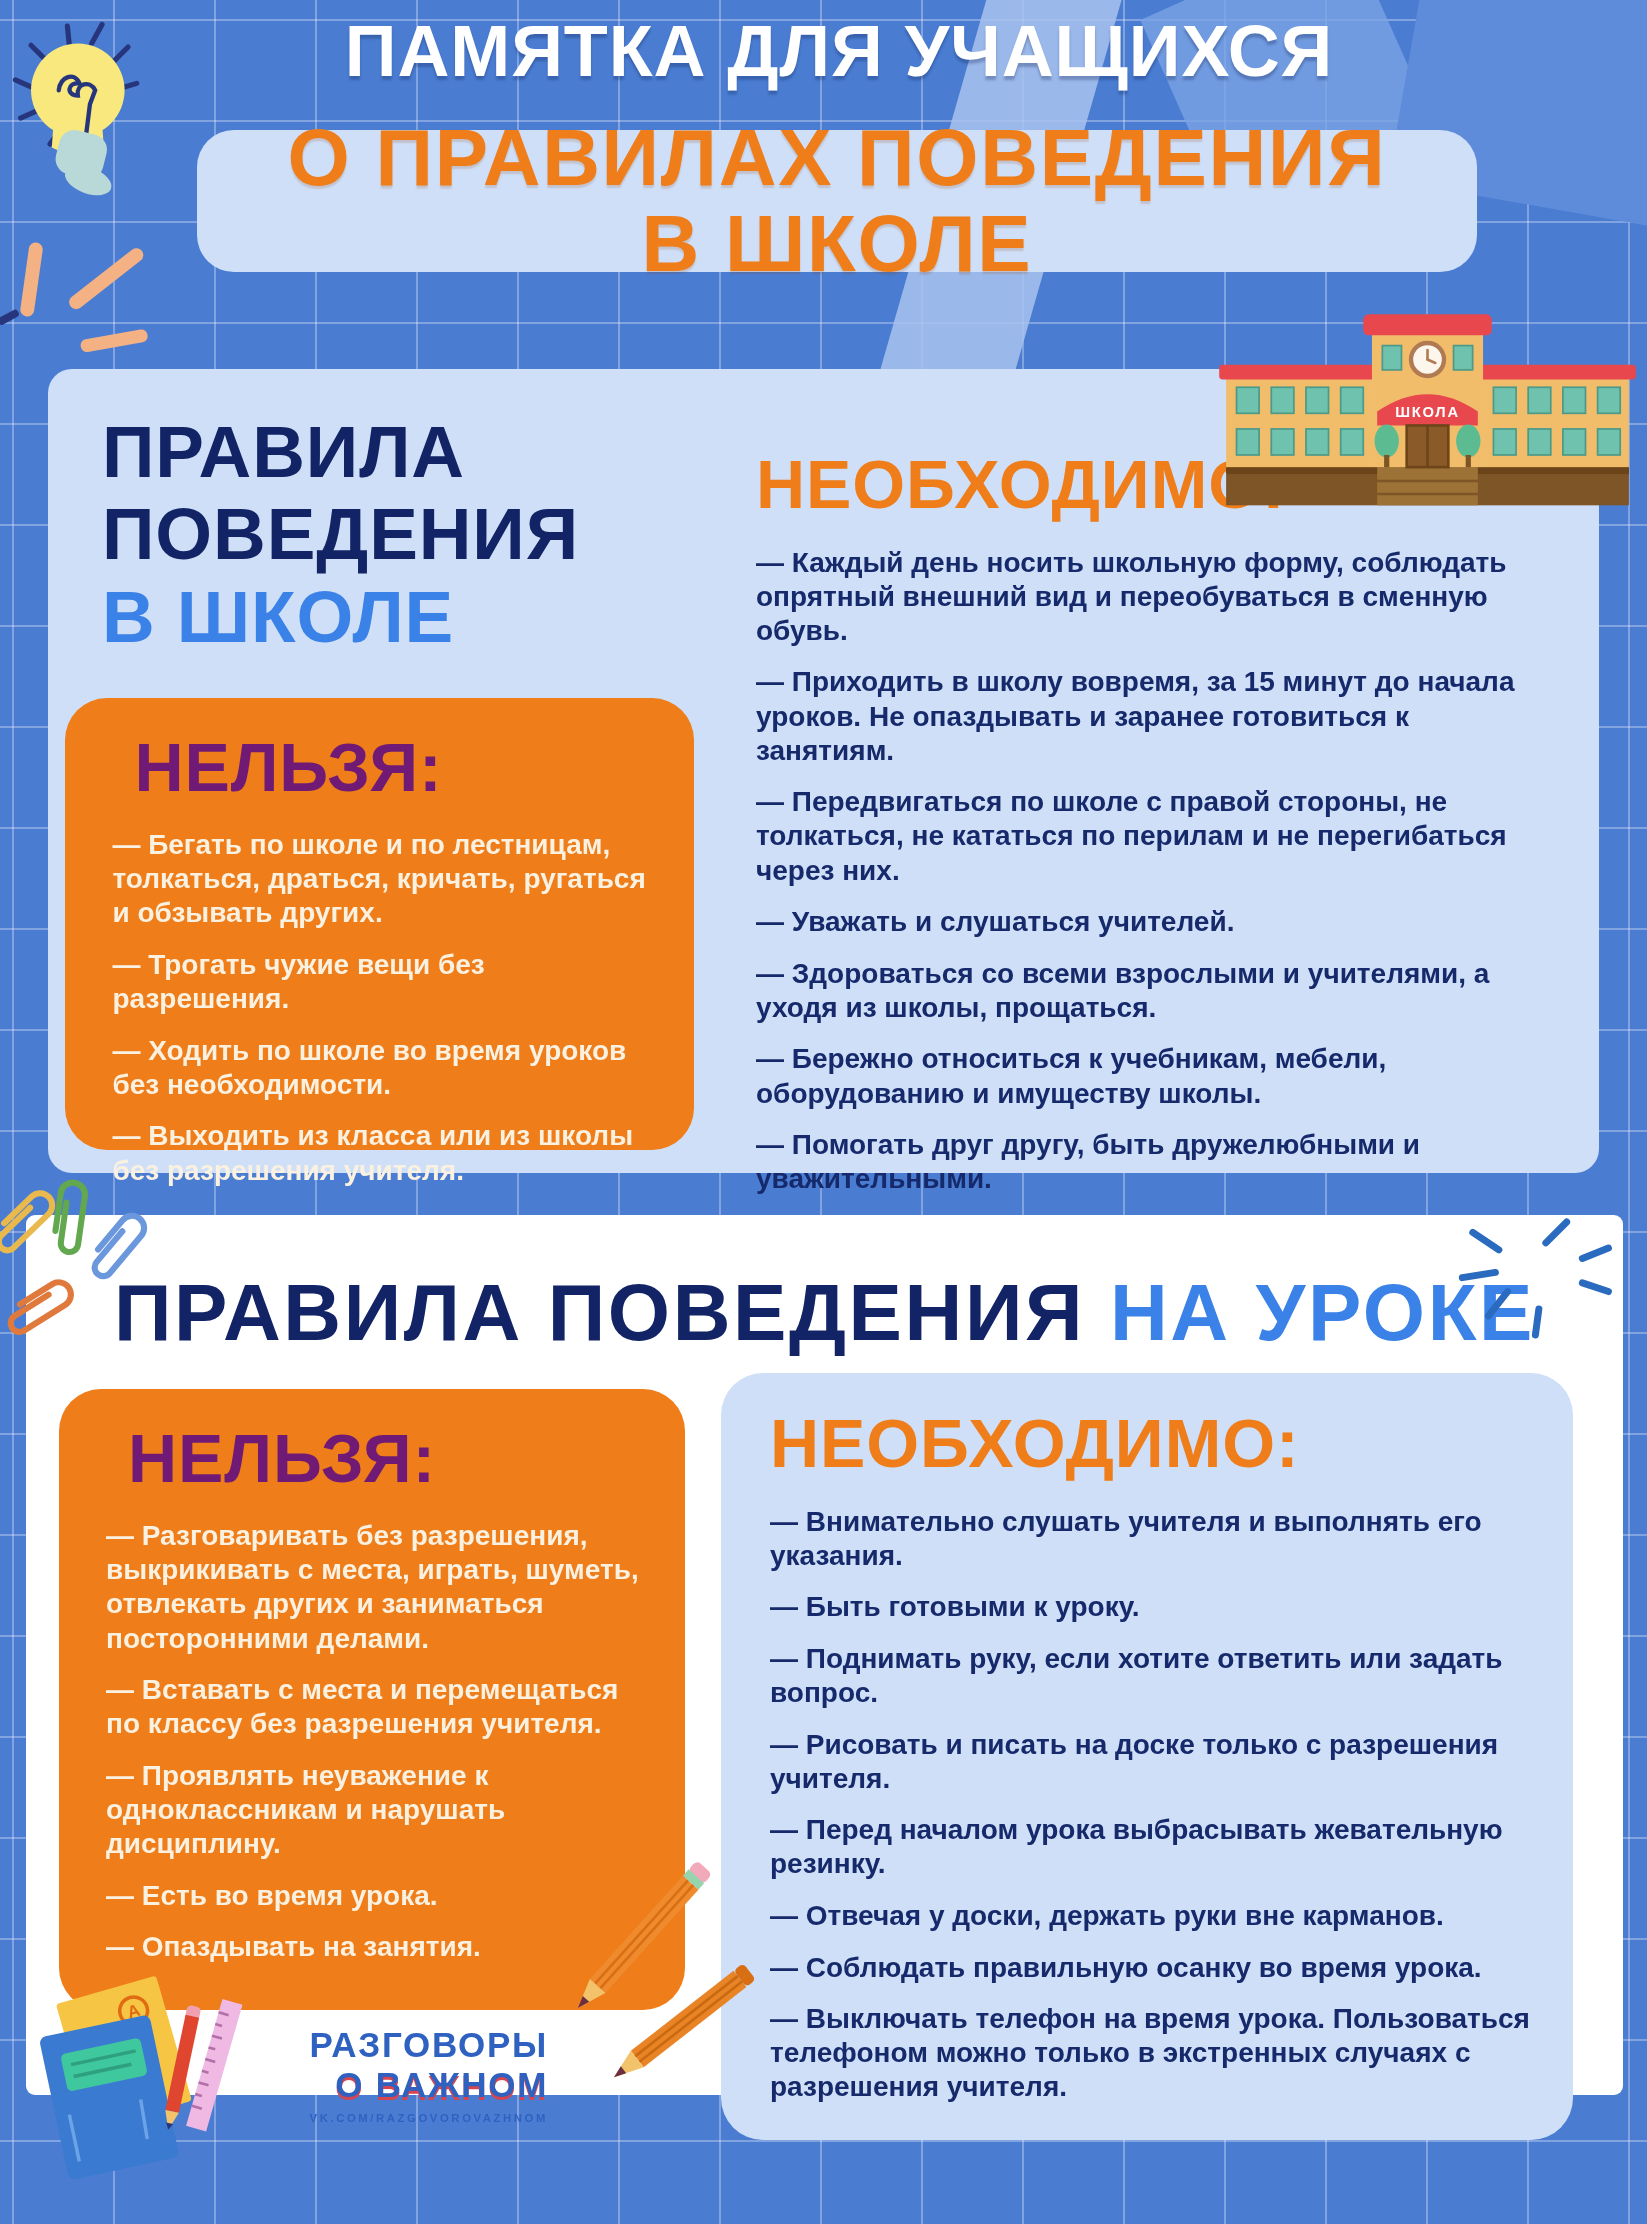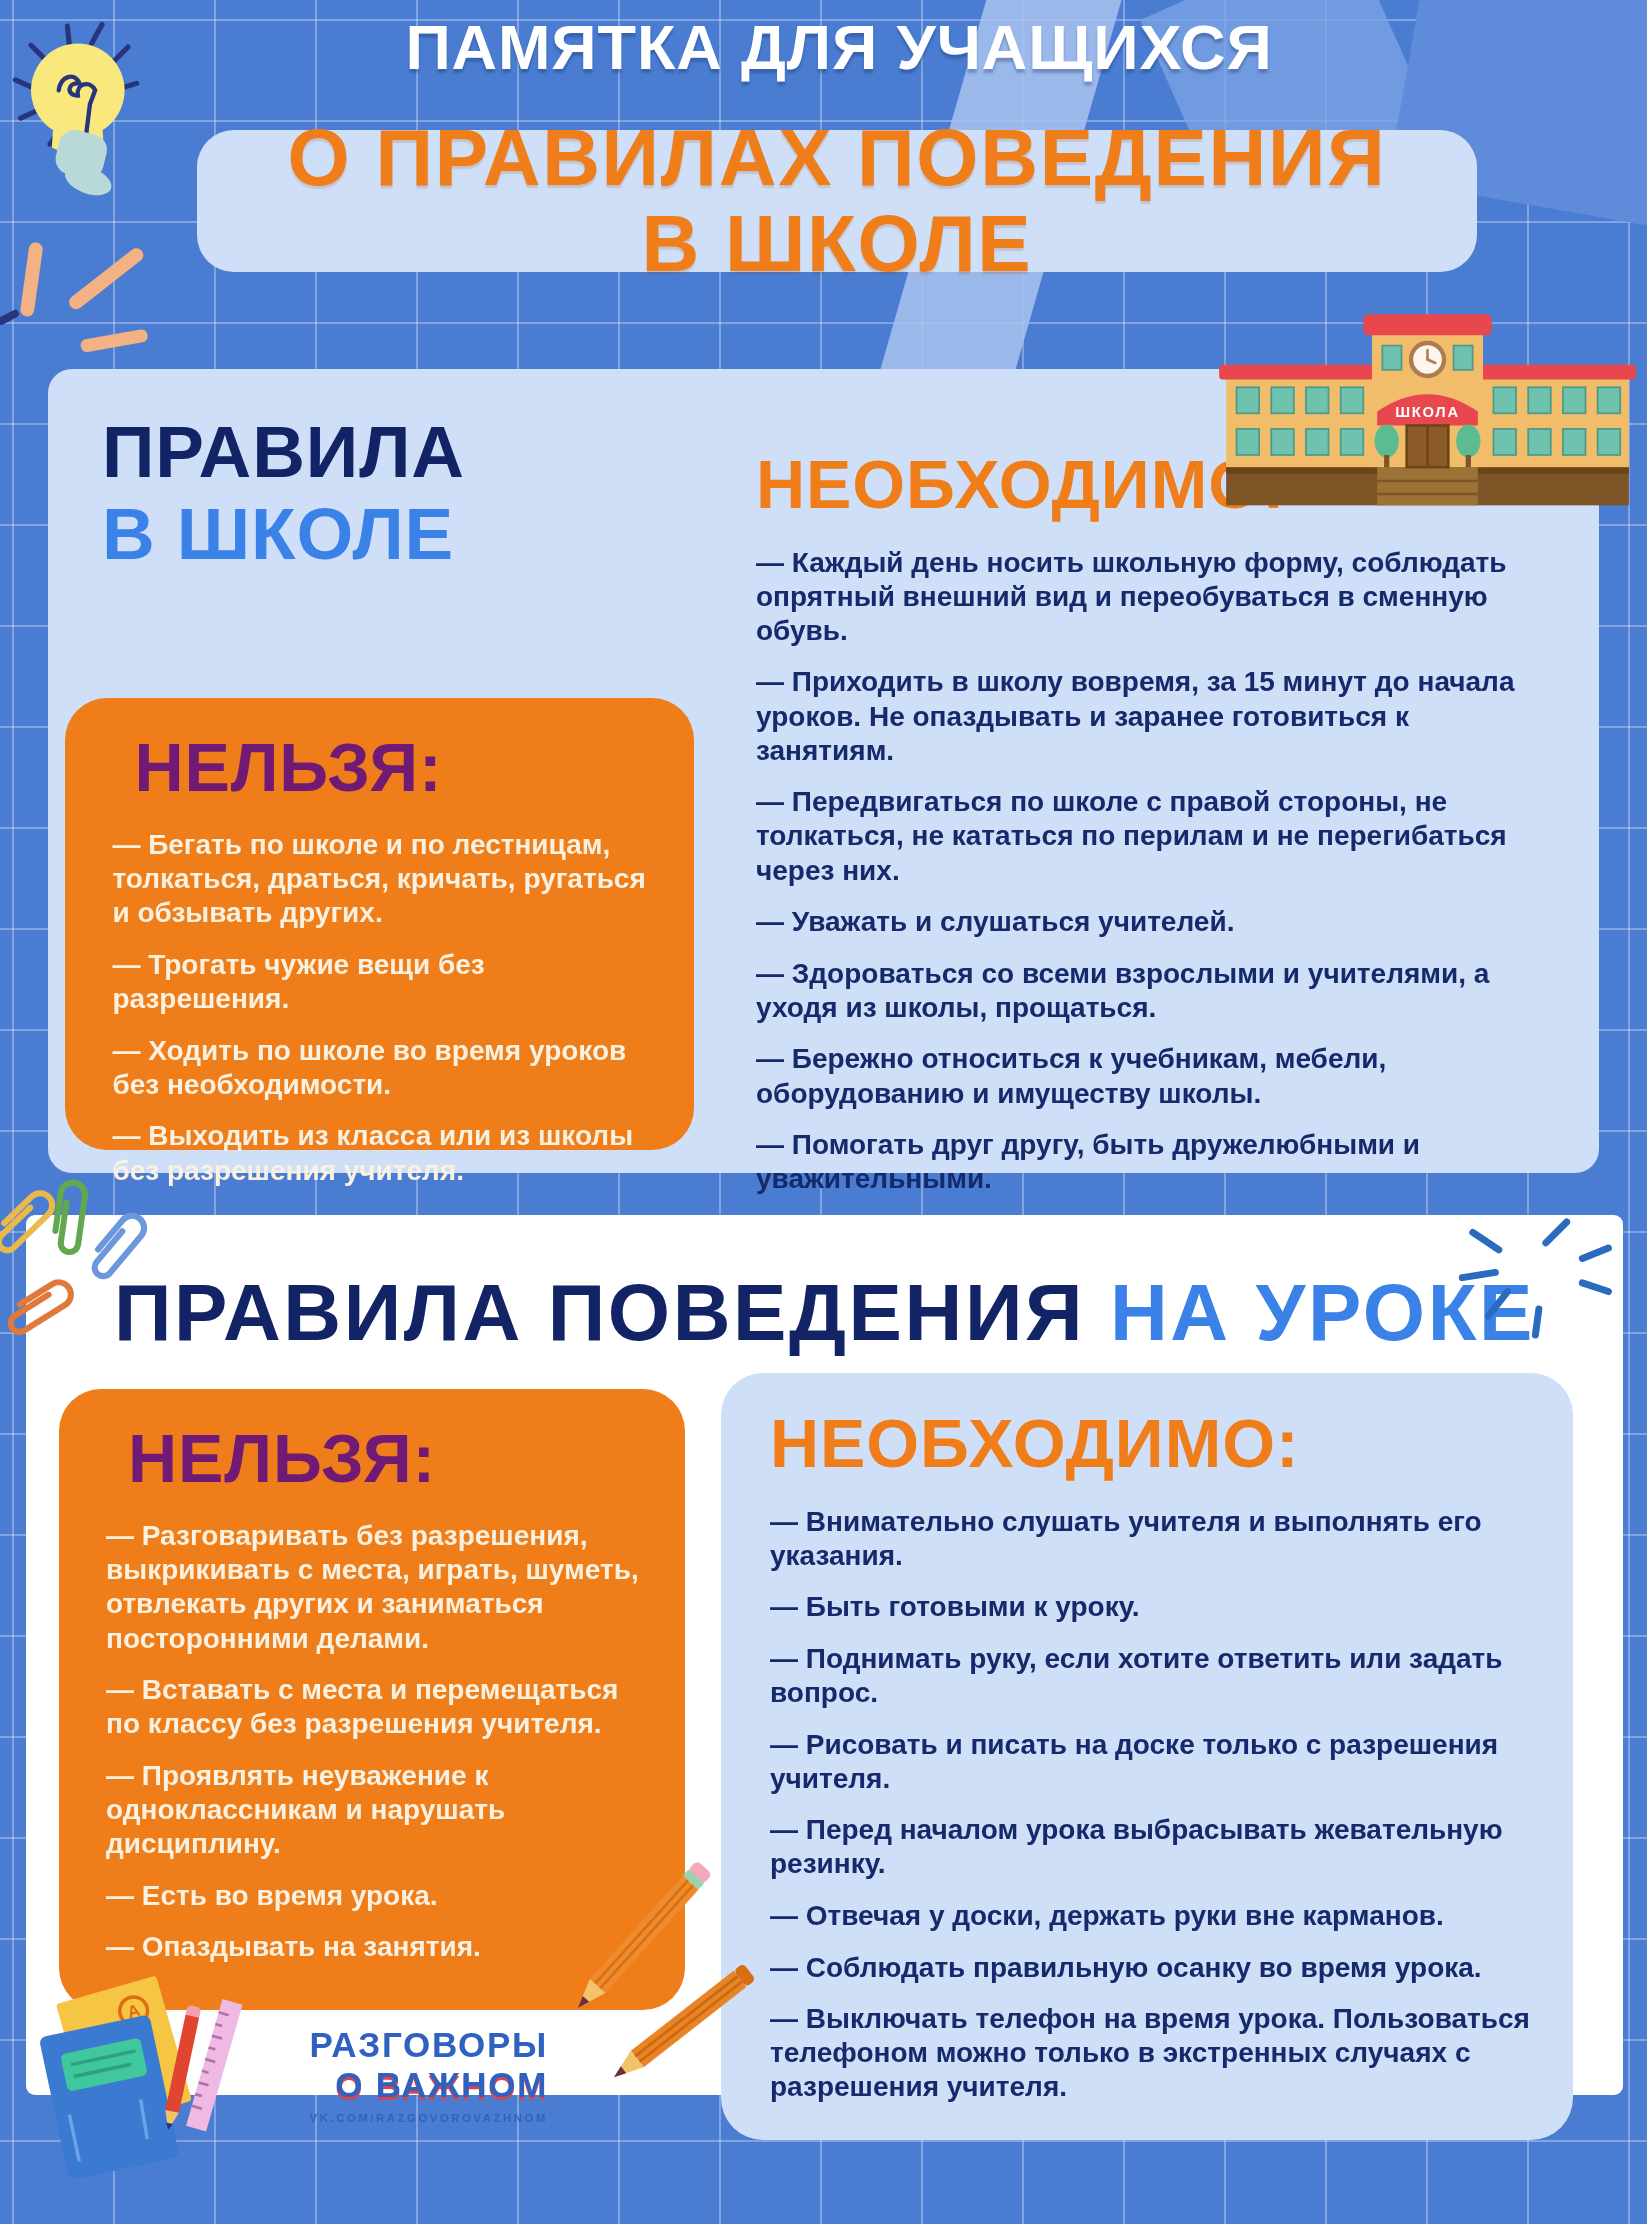--- a/index.html
+++ b/index.html
@@ -32,21 +32,21 @@
 
   
   .deco{position:absolute;}
   .deco-band{left:934px;top:-52px;width:130px;height:487px;background:#a9c2ee;opacity:.85;transform:rotate(16deg);}
   .deco-wedge1{left:1173px;top:-35px;width:226px;height:209px;background:#7aa2e3;opacity:.8;transform:rotate(-24deg);}
   .deco-wedge2{left:1408px;top:-52px;width:313px;height:261px;background:#5f8cda;transform:rotate(10deg);}
 
   
   .main-title{
     position:absolute;left:187px;top:14px;width:1304px;
-    font-size:63px;font-weight:800;color:#ffffff;text-align:center;
+    font-size:72px;font-weight:800;color:#ffffff;text-align:center;
     letter-spacing:0.9px;line-height:1.05;
     text-shadow:0 3.5px 2.6px rgba(16,35,90,.30);
     white-space:nowrap;
   }
   .subtitle-box{
     position:absolute;left:197px;top:130px;width:1280px;height:142px;
     background:var(--card-light);border-radius:37px;
     display:flex;flex-direction:column;justify-content:center;align-items:center;
     z-index:1;
   }
@@ -189,20 +189,21 @@
     <line x1="250" y1="148" x2="250" y2="196" stroke="#6e4419" stroke-width="3"></line>
     <ellipse cx="203" cy="166" rx="14" ry="19" fill="#5cbb90"></ellipse>
     <rect x="200" y="182" width="6" height="14" fill="#7e5526"></rect>
     <ellipse cx="297" cy="166" rx="14" ry="19" fill="#5cbb90"></ellipse>
     <rect x="294" y="182" width="6" height="14" fill="#7e5526"></rect>
   </svg>
 
   <section class="card1">
     <div class="s1-heading">
       <span class="navy">ПРАВИЛА</span>
+      <span class="navy">ПОВЕДЕНИЯ</span>
       <span class="accent">В ШКОЛЕ</span>
     </div>
 
     <div class="rule-card orange nelzya1">
       <div class="rule-title cream-t">НЕЛЬЗЯ:</div>
       <div class="items">
           <div class="li cream">— Бегать по школе и по лестницам, толкаться, драться, кричать, ругаться и обзывать других.</div>
           <div class="li cream">— Трогать чужие вещи без разрешения.</div>
           <div class="li cream">— Ходить по школе во время уроков без необходимости.</div>
           <div class="li cream">— Выходить из класса или из школы без разрешения учителя.</div>

